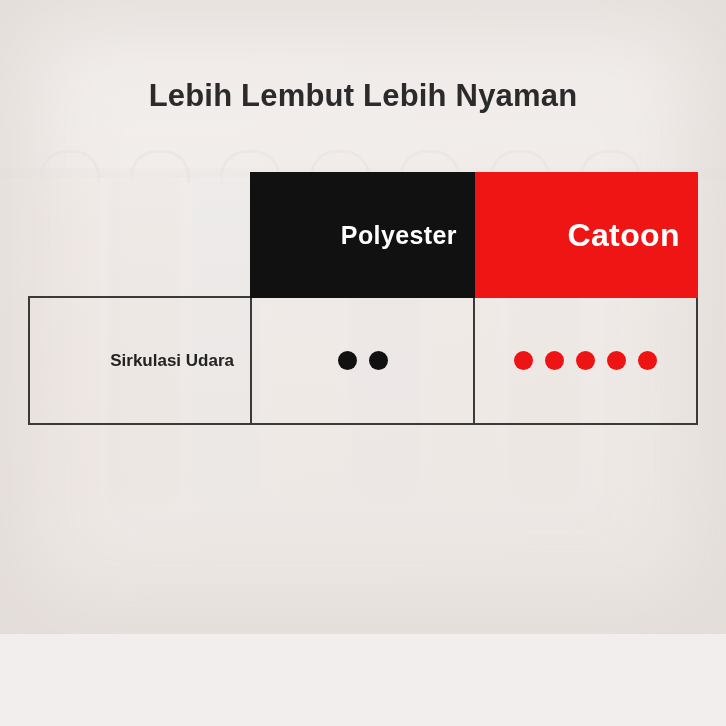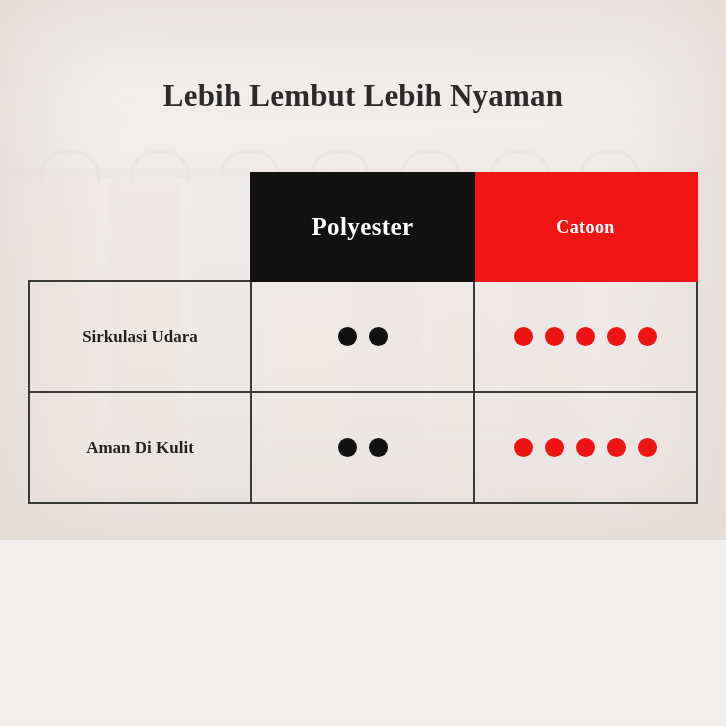--- a/index.html
+++ b/index.html
@@ -9,24 +9,23 @@
   body {
     width: 726px;
     height: 726px;
     overflow: hidden;
     font-family: "Liberation Sans", sans-serif;
     background: #f3eeee;
   }
   #stage {
     position: relative;
     width: 726px;
-    height: 540px;
+    height: 634px;
     background: linear-gradient(160deg, #efe9e7 0%, #e9e2df 40%, #e3dcd9 100%);
     overflow: hidden;
-    font-family: Liberation Serif, serif;
   }
   
   .bg-photo {
     position: absolute;
     inset: 0;
     opacity: 0.55;
   }
   .rail {
     position: absolute;
     left: 0;
@@ -89,21 +88,22 @@
     width: 668px;
   }
 
   table.compare {
     border-collapse: collapse;
     width: 668px;
     table-layout: fixed;
   }
   table.compare td, table.compare th {
     border: 2px solid #3a3a3a;
-    padding: 8px;
+    padding: 16px;
+    text-align: right;
   }
   .col-label { width: 222px; }
   .col-poly  { width: 223px; }
   .col-cat   { width: 223px; }
 
   .corner-cell {
     border: none !important;
     background: transparent;
     height: 90px;
   }
@@ -113,21 +113,21 @@
     height: 90px;
     font-size: 25px;
     font-weight: bold;
     letter-spacing: 0.4px;
     border-color: #111111 !important;
   }
   th.head-cat {
     background: #f01515;
     color: #ffffff;
     height: 90px;
-    font-size: 18px;
+    font-size: 32px;
     font-weight: bold;
     letter-spacing: 0.4px;
     border-color: #f01515 !important;
   }
 
   td.row-label {
     height: 93px;
     text-align: center;
     font-size: 17px;
     font-weight: bold;
@@ -211,36 +211,18 @@
             <td class="dots-cell">
               <div class="dots">
                   <span class="dot red"></span>
                   <span class="dot red"></span>
                   <span class="dot red"></span>
                   <span class="dot red"></span>
                   <span class="dot red"></span>
                 </div>
             </td>
           </tr>
-          <tr>
-            <td class="row-label">Aman Di Kulit</td>
-            <td class="dots-cell">
-              <div class="dots">
-                  <span class="dot black"></span>
-                  <span class="dot black"></span>
-                </div>
-            </td>
-            <td class="dots-cell">
-              <div class="dots">
-                  <span class="dot red"></span>
-                  <span class="dot red"></span>
-                  <span class="dot red"></span>
-                  <span class="dot red"></span>
-                  <span class="dot red"></span>
-                </div>
-            </td>
-          </tr>
         </tbody>
       </table>
     </div>
 
   </div>
 </div>
 
 </body></html>

